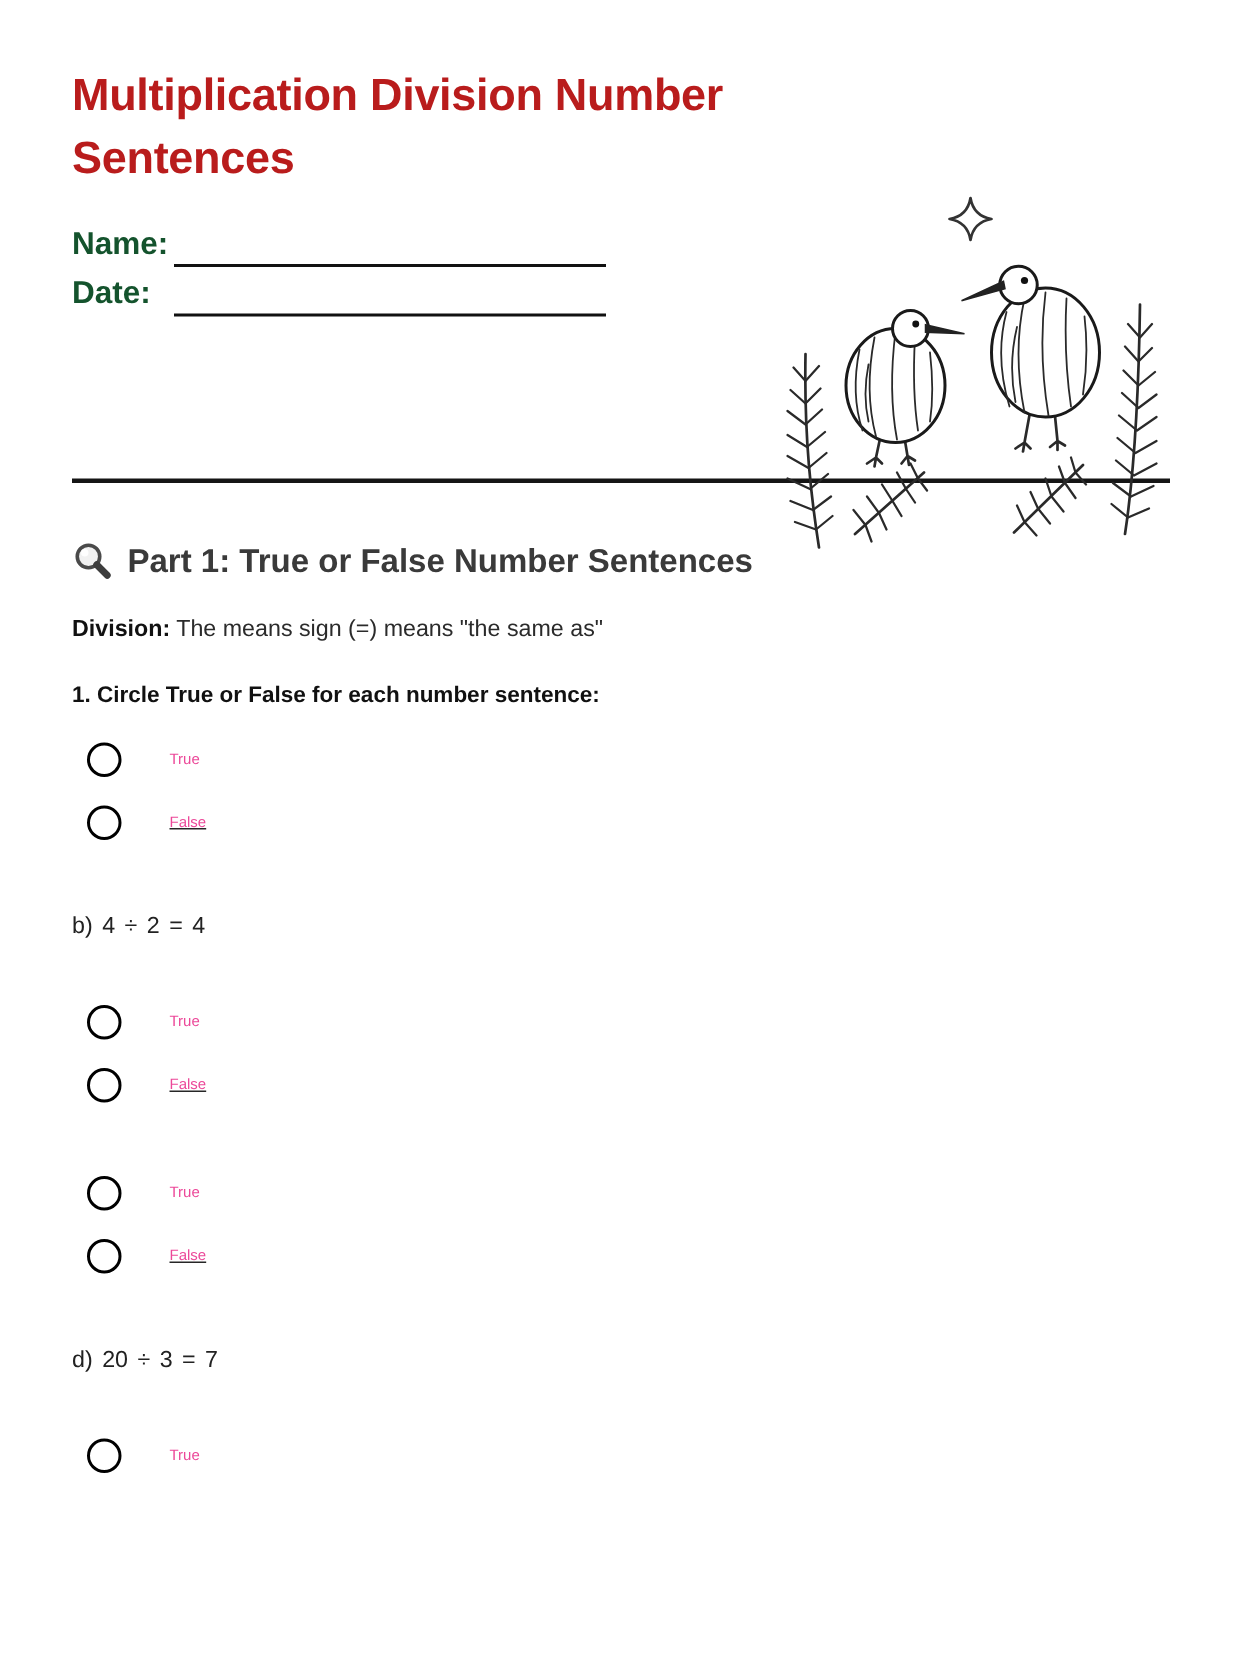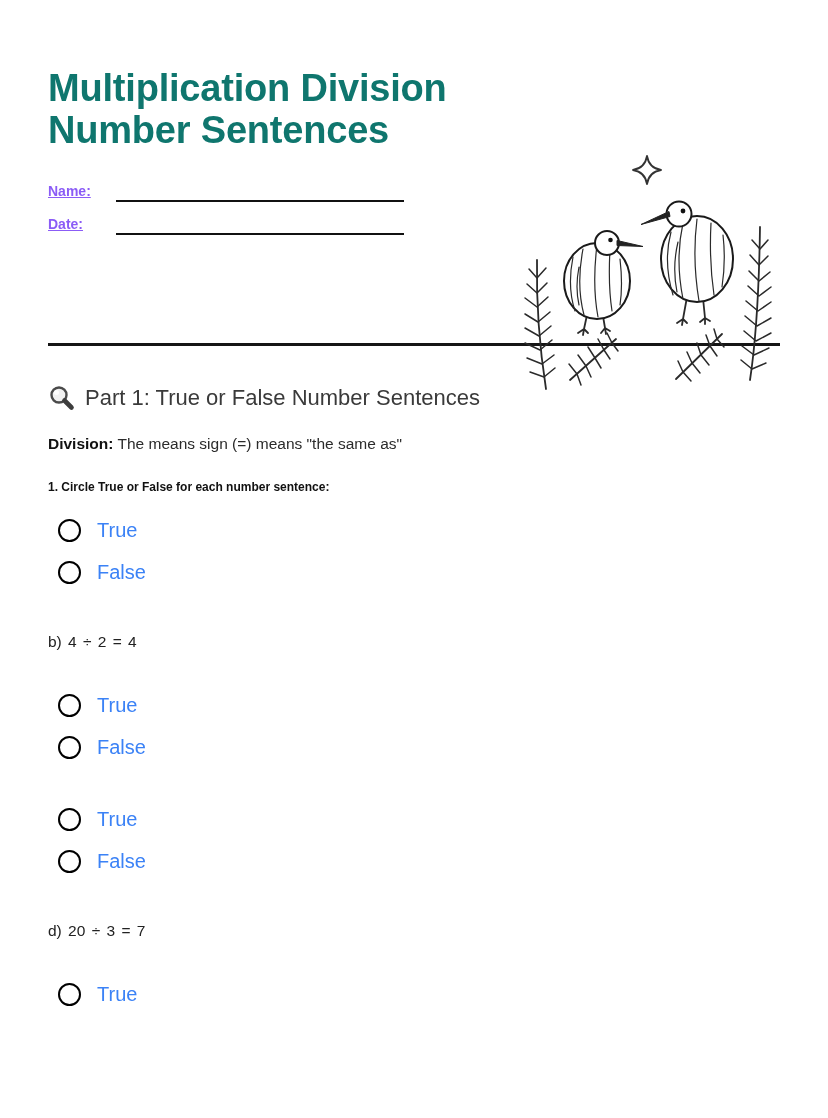--- a/index.html
+++ b/index.html
@@ -5,67 +5,66 @@
   * { margin: 0; padding: 0; box-sizing: border-box; }
   html, body { background: #ffffff; }
   body {
     width: 828px; height: 1118px; overflow: hidden;
     font-family: "Liberation Sans", "DejaVu Sans", sans-serif;
     color: #262626;
   }
   .page { position: relative; width: 828px; height: 1118px; padding: 0 48px; }
 
   .doc-title {
-    margin-top: 67px; width: 470px;
-    font-size: 38px; font-weight: 700; line-height: 42px;
-    color: #0f766e; letter-spacing: -0.2px;
+    margin-top: 43px; width: 470px;
+    font-size: 30px; font-weight: 700; line-height: 42px;
+    color: #b91c1c; letter-spacing: -0.2px;
   }
 
   .field-row { display: flex; align-items: flex-end; height: 23px; }
   .field-row.name { margin-top: 28px; }
   .field-row.date { margin-top: 10px; }
   .field-label {
-    width: 68px; font-size: 14px; font-weight: 700; color: #8b5cf6;
+    width: 68px; font-size: 21px; font-weight: 700; color: #14532d;
     padding-bottom: 3px;
-    text-decoration: underline;
   }
   .write-line {
     width: 288px; height: 100%;
     border-bottom: 2px solid #111;
     font-size: 14px; color: #111;
   }
 
   .hero-art { position: absolute; left: 513px; top: 80px; width: 265px; height: 245px; }
 
   .rule { margin-top: 108px; border: none; border-top: 3px solid #151515; }
 
   .part-heading {
     margin-top: 36px; display: flex; align-items: center;
-    font-size: 22px; font-weight: 400; color: #3a3a3a; line-height: 32px;
+    font-size: 22px; font-weight: 700; color: #3a3a3a; line-height: 32px;
   }
   .magnifier { width: 29px; height: 29px; margin-right: 8px; flex: 0 0 auto; }
 
   .remember { margin-top: 19px; font-size: 15.5px; line-height: 21px; color: #2b2b2b; }
   .remember b { color: #111; }
-  .instruction { margin-top: 23px; font-size: 12px; line-height: 21px; font-weight: 700; color: #111; }
+  .instruction { margin-top: 23px; font-size: 15px; line-height: 21px; font-weight: 700; color: #111; }
 
   .question { margin-top: 46px; }
   .question.first { margin-top: 19px; }
   .q-label { font-size: 15.5px; line-height: 21px; color: #222; margin-bottom: 40px; word-spacing: 2px; }
 
   .option-row {
     display: flex; align-items: center; height: 26px;
     padding-left: 10px; cursor: pointer;
   }
-  .option-row + .option-row { margin-top: 16px; }
+  .option-row + .option-row { margin-top: 16px; text-decoration: underline; }
   .radio {
     width: 23px; height: 23px; border: 2.5px solid #000; border-radius: 50%;
     background: #fff; flex: 0 0 auto;
   }
-  .opt-label { margin-left: 16px; font-size: 20px; color: #3b82f6; }
+  .opt-label { margin-left: 32px; font-size: 10px; color: #ec4899; }
 
   svg .ink { stroke: #2a2a2a; fill: none; stroke-linecap: round; }
 </style>
 </head>
 <body>
 
 <div class="page">
 
   <h1 class="doc-title">Multiplication Division Number Sentences</h1>
 

